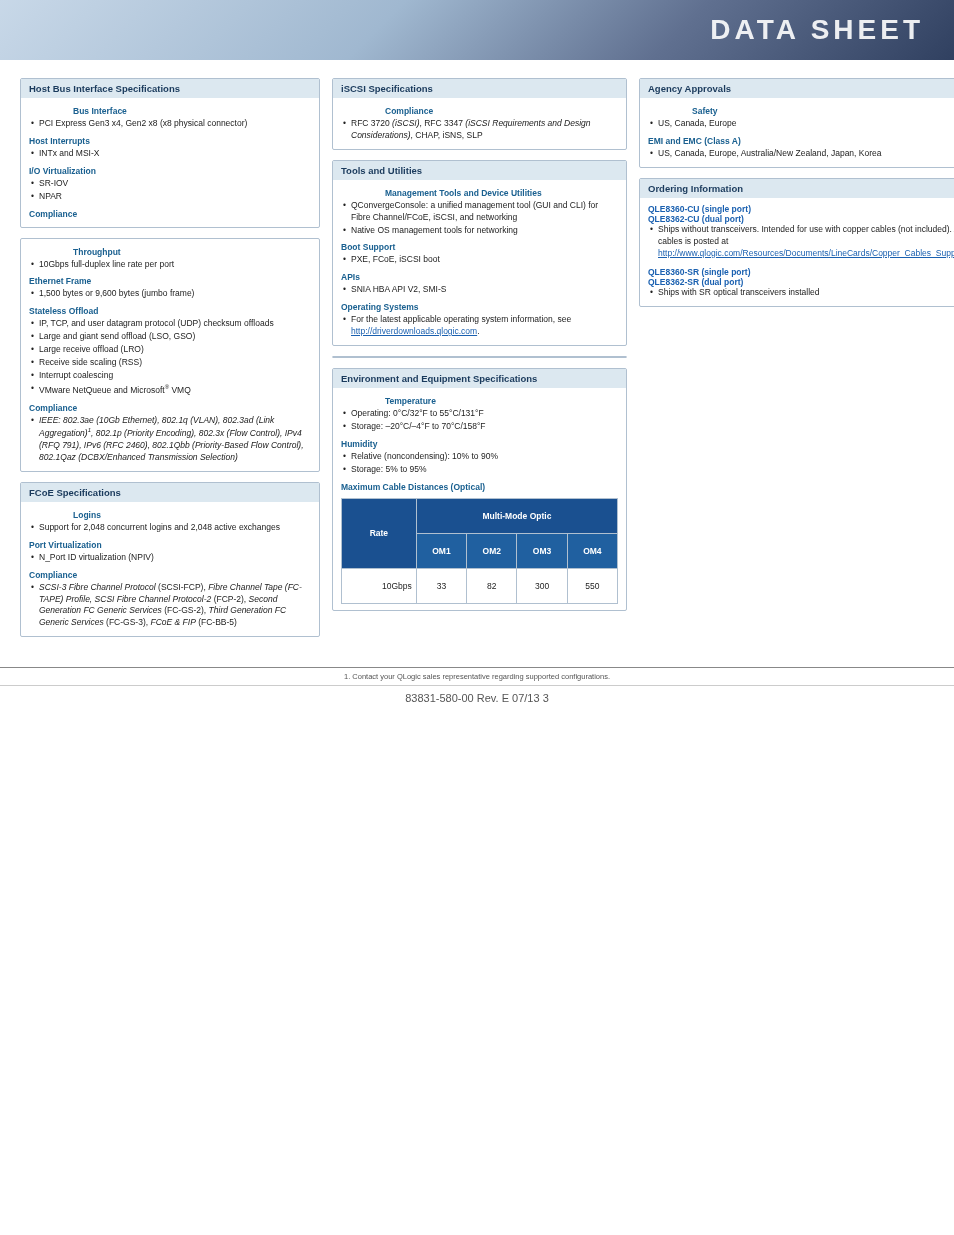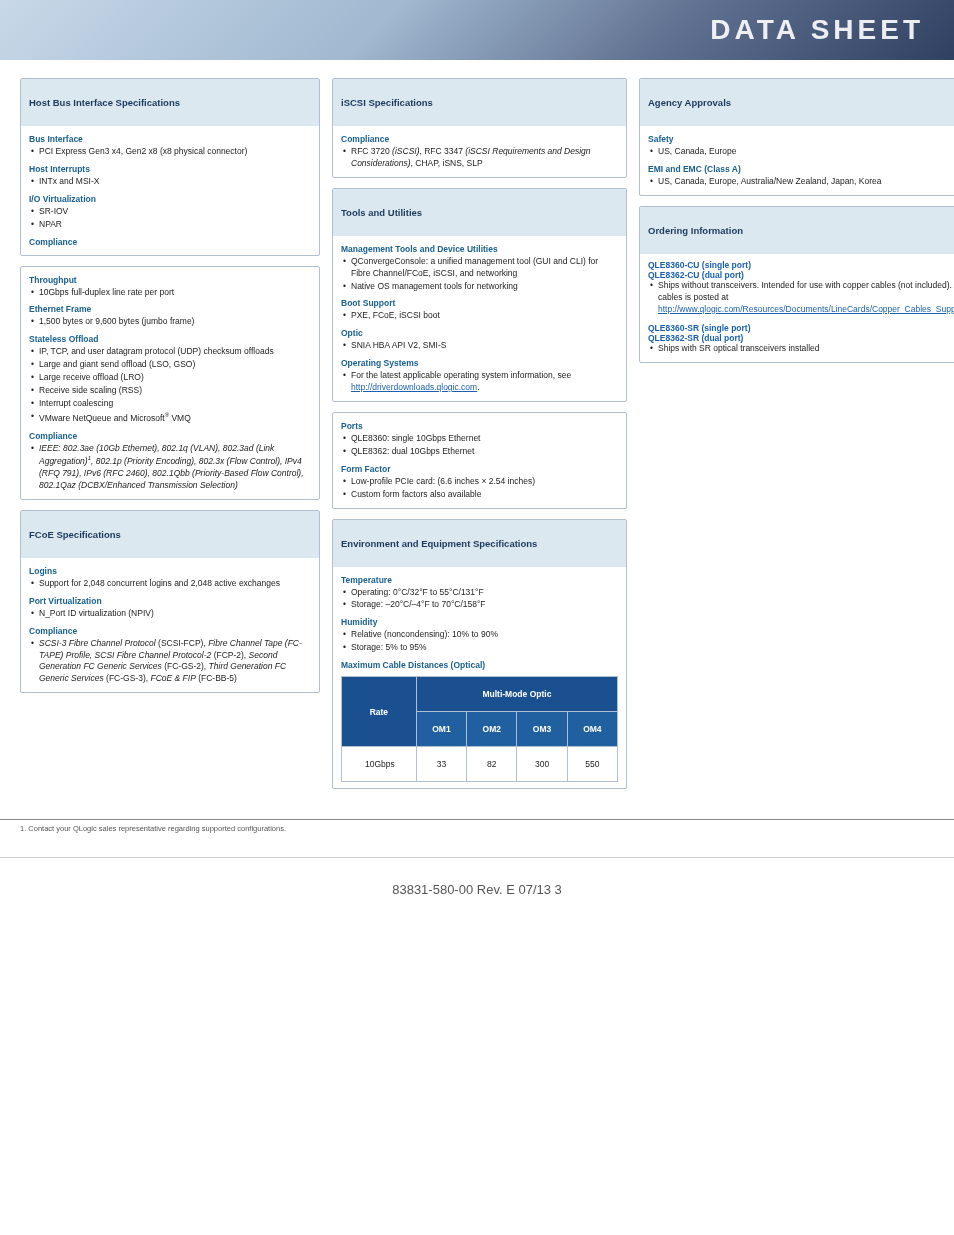--- a/index.html
+++ b/index.html
@@ -55,38 +55,39 @@
     }
     
     .section-box {
       border: 1px solid #b0c0d0;
       border-radius: 2px;
       margin-bottom: 10px;
       overflow: hidden;
     }
     .section-header {
       background: #dce8f0;
-      padding: 18px 8px;
+      padding: 4px 8px;
       font-size: 9.5px;
       font-weight: bold;
       color: #1a3a5c;
     }
     .section-body {
       padding: 6px 8px;
     }
     
     .sub-label {
       color: #1a6090;
       font-weight: bold;
       font-size: 8.5px;
       margin-top: 6px;
       margin-bottom: 2px;
     }
     .sub-label:first-child {
       margin-top: 2px;
+      margin-left: 44px;
     }
     .bullet-item {
       padding-left: 10px;
       position: relative;
       margin-bottom: 1px;
       font-size: 8.5px;
       line-height: 1.4;
     }
     .bullet-item::before {
       content: "•";
@@ -115,47 +116,48 @@
       color: #fff;
       font-weight: bold;
     }
     .cable-table .col-header {
       background: #1a5090;
       color: #fff;
       font-weight: bold;
     }
     .cable-table td.rate-cell {
       background: #fff;
-      text-align: center;
+      text-align: right;
       padding-left: 6px;
     }
     
     a {
       color: #1a60b0;
       text-decoration: underline;
     }
     
     .footnote-area {
       padding: 0 20px;
       border-top: 1px solid #888;
       margin-top: 10px;
+      text-align: center;
     }
     .footnote-text {
       font-size: 7.5px;
       color: #555;
       margin-top: 4px;
     }
     
     .footer {
       text-align: center;
-      font-size: 13px;
+      font-size: 11px;
       color: #555;
-      padding: 24px 20px;
+      padding: 6px 20px;
       border-top: 1px solid #ccc;
-      margin-top: 24px;
+      margin-top: 4px;
     }
     .italic { font-style: italic; }
     sup { font-size: 6px; vertical-align: super; }
     .ordering-link {
       color: #1a60b0;
       font-weight: bold;
       font-size: 8.5px;
     }
   </style>
 </head>
@@ -238,38 +240,29 @@
       <div class="section-box">
         <div class="section-header">Tools and Utilities</div>
         <div class="section-body">
           <div class="sub-label">Management Tools and Device Utilities</div>
           <div class="bullet-item">QConvergeConsole: a unified management tool (GUI and CLI) for Fibre Channel/FCoE, iSCSI, and networking</div>
           <div class="bullet-item">Native OS management tools for networking</div>
 
           <div class="sub-label">Boot Support</div>
           <div class="bullet-item">PXE, FCoE, iSCSI boot</div>
 
-          <div class="sub-label">Optic</div>
+          <div class="sub-label">APIs</div>
           <div class="bullet-item">SNIA HBA API V2, SMI-S</div>
 
           <div class="sub-label">Operating Systems</div>
           <div class="bullet-item">For the latest applicable operating system information, see <a href="#">http://driverdownloads.qlogic.com</a>.</div>
         </div>
       </div>
 
       <div class="section-box">
-        <div class="section-body">
-          <div class="sub-label">Ports</div>
-          <div class="bullet-item">QLE8360: single 10Gbps Ethernet</div>
-          <div class="bullet-item">QLE8362: dual 10Gbps Ethernet</div>
-
-          <div class="sub-label">Form Factor</div>
-          <div class="bullet-item">Low-profile PCIe card: (6.6 inches × 2.54 inches)</div>
-          <div class="bullet-item">Custom form factors also available</div>
-        </div>
       </div>
 
       <div class="section-box">
         <div class="section-header">Environment and Equipment Specifications</div>
         <div class="section-body">
           <div class="sub-label">Temperature</div>
           <div class="bullet-item">Operating: 0°C/32°F to 55°C/131°F</div>
           <div class="bullet-item">Storage: –20°C/–4°F to 70°C/158°F</div>
 
           <div class="sub-label">Humidity</div>

